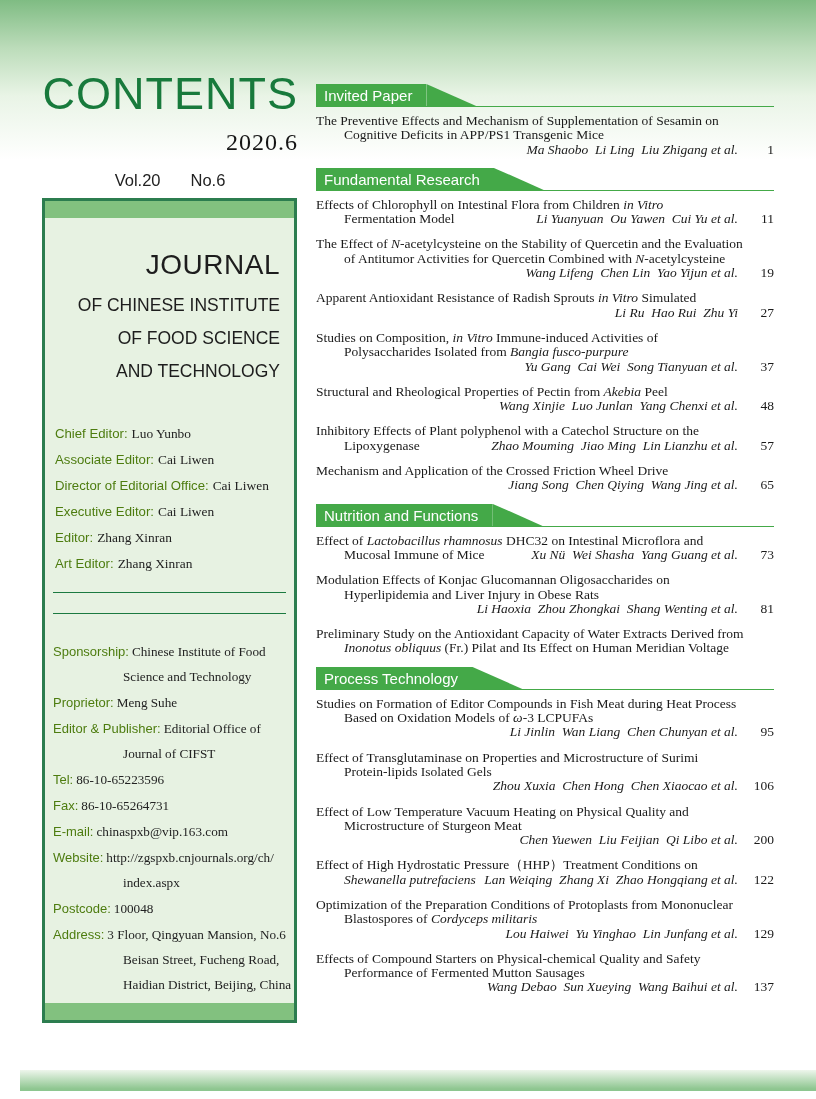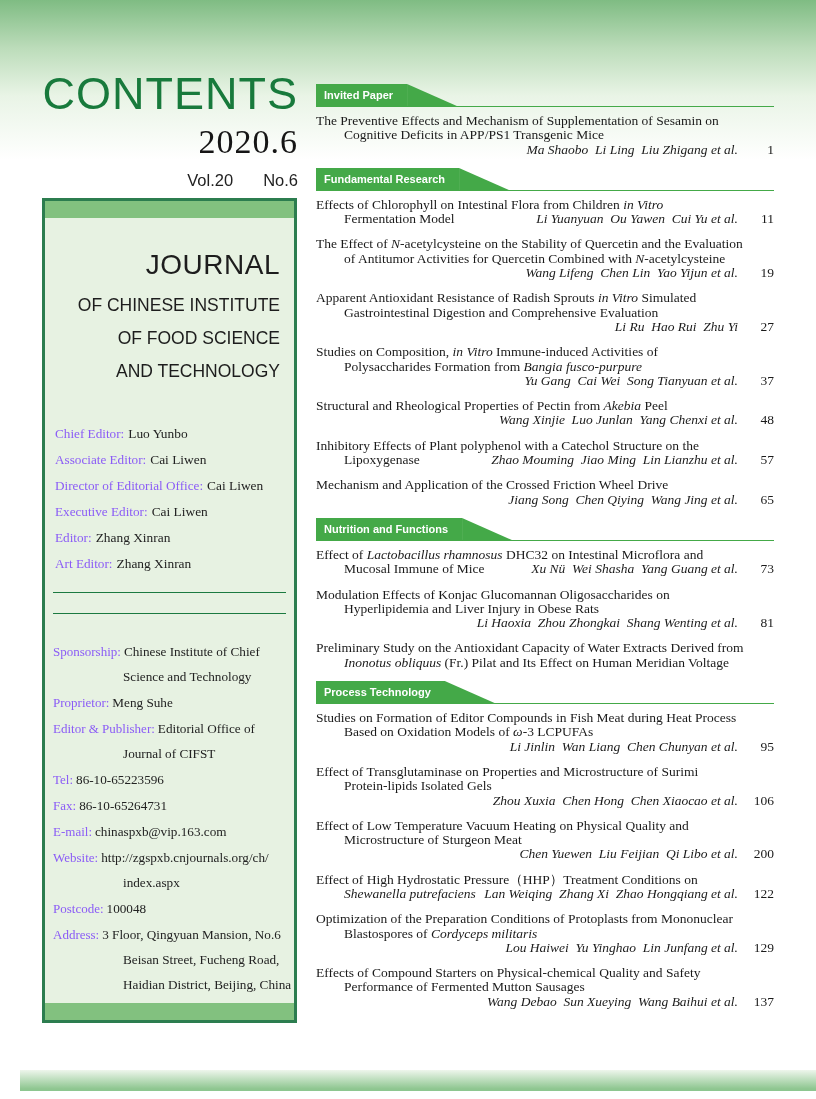--- a/index.html
+++ b/index.html
@@ -17,55 +17,55 @@
         font-family:"Liberation Serif",serif;color:var(--ink);}
   .grad-top{position:absolute;top:0;left:0;right:0;height:160px;
         background:linear-gradient(to bottom,var(--gradient_green) 0%,#bcdcba 30%,#e9f4e6 60%,#ffffff 100%);}
   .grad-bottom{position:absolute;bottom:0;left:20px;right:0;height:21px;
         background:linear-gradient(to bottom,#eef6ec 0%,#8ec690 90%);}
 
   
   .left-col{position:absolute;left:42px;top:70px;width:256px;}
   .contents{font-family:"Liberation Sans",sans-serif;font-size:45px;line-height:48px;
         color:var(--contents_green);text-align:right;letter-spacing:1px;}
-  .issue{font-size:34px;line-height:34px;text-align:right;color:#151515;margin-top:7px;letter-spacing:1px;}
+  .issue{font-size:24px;line-height:34px;text-align:right;color:#151515;margin-top:7px;letter-spacing:1px;}
   .volno{font-family:"Liberation Sans",sans-serif;font-size:16.5px;color:#222;
-        display:flex;justify-content:flex-end;gap:30px;margin-top:12px;}
+        display:flex;justify-content:center;gap:30px;margin-top:12px;}
 
   .jbox{position:absolute;left:42px;top:198px;width:255px;height:825px;box-sizing:border-box;
         background:var(--box_bg);border:3px solid var(--box_border);
         display:flex;flex-direction:column;}
   .strip{height:17px;background:var(--strip);flex:none;}
   .jbox-content{flex:1;overflow:hidden;display:flex;flex-direction:column;}
   .jtitle{text-align:right;padding-right:14px;margin-top:32px;
         font-family:"Liberation Sans",sans-serif;color:#1d1d1d;}
   .jtitle .big{font-size:28px;line-height:30px;margin-bottom:9px;letter-spacing:.5px;}
   .jtitle .line{font-size:17.5px;line-height:33px;}
 
   .staff{margin-top:32px;padding-left:10px;}
   .staff .line{line-height:25px;white-space:nowrap;}
-  .label{font-family:Liberation Serif, serif;font-size:13.2px;color:#8b5cf6;margin-right:4px;}
+  .label{font-family:Liberation Sans, sans-serif;font-size:13.2px;color:#4d7c0f;margin-right:4px;}
   .value{font-family:"Liberation Serif",serif;font-size:13.4px;color:#222;}
 
   .hrgreen{border:none;border-top:1.5px solid var(--divider);margin:0 8px;}
   .hr1{margin-top:16px;}
   .hr2{margin-top:20px;}
 
   .pub{margin-top:24px;padding-left:8px;}
   .pub .line{line-height:25px;white-space:nowrap;}
   .pub .label{font-size:13px;margin-right:3px;}
   .pub .value{font-size:13.2px;}
   .pub .cont{padding-left:70px;font-family:"Liberation Serif",serif;font-size:13.2px;color:#222;}
 
   
   .right-col{position:absolute;left:316px;top:84px;width:458px;}
   .sec-head{position:relative;height:22px;border-bottom:1.5px solid var(--accent);margin-bottom:7px;}
   .banner{position:absolute;left:0;bottom:-1px;height:23px;display:flex;align-items:stretch;}
   .banner-box{background:var(--accent);color:#fff;font-family:"Liberation Sans",sans-serif;
-        font-size:11px;line-height:23px;padding:0 14px 0 8px;white-space:nowrap;font-weight:bold;}
+        font-size:15px;line-height:23px;padding:0 14px 0 8px;white-space:nowrap;}
   .banner-slope{width:52px;background:var(--accent);
         clip-path:polygon(0 0,0 100%,100% 100%);}
   .entry{margin-bottom:11px;}
   .row{display:flex;align-items:baseline;font-size:13.5px;line-height:14.3px;white-space:pre;}
   .row .txt{white-space:pre;}
   .row.indent > .txt{padding-left:28px;}
   .it{font-style:italic;}
   .authors{font-style:italic;margin-left:auto;text-align:right;white-space:pre;}
   .pagenum{flex:none;width:26px;margin-left:10px;text-align:right;font-style:normal;}
 </style>
@@ -99,21 +99,21 @@
           <div class="line"><span class="label">Associate Editor:</span><span class="value">Cai Liwen</span></div>
           <div class="line"><span class="label">Director of Editorial Office:</span><span class="value">Cai Liwen</span></div>
           <div class="line"><span class="label">Executive Editor:</span><span class="value">Cai Liwen</span></div>
           <div class="line"><span class="label">Editor:</span><span class="value">Zhang Xinran</span></div>
           <div class="line"><span class="label">Art Editor:</span><span class="value">Zhang Xinran</span></div>
         </div>
       <hr class="hrgreen hr1">
       <hr class="hrgreen hr2">
       <div class="pub" id="pub-list">
           <div>
-            <div class="line"><span class="label">Sponsorship:</span><span class="value">Chinese Institute of Chief</span></div>
+            <div class="line"><span class="label">Sponsorship:</span><span class="value">Chinese Institute of Food</span></div>
             <div class="line cont">Science and Technology</div>
           </div>
           <div>
             <div class="line"><span class="label">Proprietor:</span><span class="value">Meng Suhe</span></div>
           </div>
           <div>
             <div class="line"><span class="label">Editor &amp; Publisher:</span><span class="value">Editorial Office of</span></div>
             <div class="line cont">Journal of CIFST</div>
           </div>
           <div>
@@ -170,26 +170,25 @@
           <div class="row"><span class="txt"><span>Effects of Chlorophyll on Intestinal Flora from Children </span><span class="it">in Vitro</span></span></div>
           <div class="row indent"><span class="txt"><span>Fermentation Model</span></span><span class="authors">Li Yuanyuan  Ou Yawen  Cui Yu et al.</span><span class="pagenum">11</span></div>
         </div>
         <div class="entry">
           <div class="row"><span class="txt"><span>The Effect of </span><span class="it">N</span><span>-acetylcysteine on the Stability of Quercetin and the Evaluation</span></span></div>
           <div class="row indent"><span class="txt"><span>of Antitumor Activities for Quercetin Combined with </span><span class="it">N</span><span>-acetylcysteine</span></span></div>
           <div class="row"><span class="authors">Wang Lifeng  Chen Lin  Yao Yijun et al.</span><span class="pagenum">19</span></div>
         </div>
         <div class="entry">
           <div class="row"><span class="txt"><span>Apparent Antioxidant Resistance of Radish Sprouts </span><span class="it">in Vitro</span><span> Simulated</span></span></div>
-          <div class="row indent"><span class="txt"><span>Gastrointestinal Digestion and Comprehensive Evaluation</span></span></div>
           <div class="row"><span class="authors">Li Ru  Hao Rui  Zhu Yi</span><span class="pagenum">27</span></div>
         </div>
         <div class="entry">
           <div class="row"><span class="txt"><span>Studies on Composition, </span><span class="it">in Vitro</span><span> Immune-induced Activities of</span></span></div>
-          <div class="row indent"><span class="txt"><span>Polysaccharides Formation from </span><span class="it">Bangia fusco-purpure</span></span></div>
+          <div class="row indent"><span class="txt"><span>Polysaccharides Isolated from </span><span class="it">Bangia fusco-purpure</span></span></div>
           <div class="row"><span class="authors">Yu Gang  Cai Wei  Song Tianyuan et al.</span><span class="pagenum">37</span></div>
         </div>
         <div class="entry">
           <div class="row"><span class="txt"><span>Structural and Rheological Properties of Pectin from </span><span class="it">Akebia</span><span> Peel</span></span></div>
           <div class="row"><span class="authors">Wang Xinjie  Luo Junlan  Yang Chenxi et al.</span><span class="pagenum">48</span></div>
         </div>
         <div class="entry">
           <div class="row"><span class="txt"><span>Inhibitory Effects of Plant polyphenol with a Catechol Structure on the</span></span></div>
           <div class="row indent"><span class="txt"><span>Lipoxygenase</span></span><span class="authors">Zhao Mouming  Jiao Ming  Lin Lianzhu et al.</span><span class="pagenum">57</span></div>
         </div>

